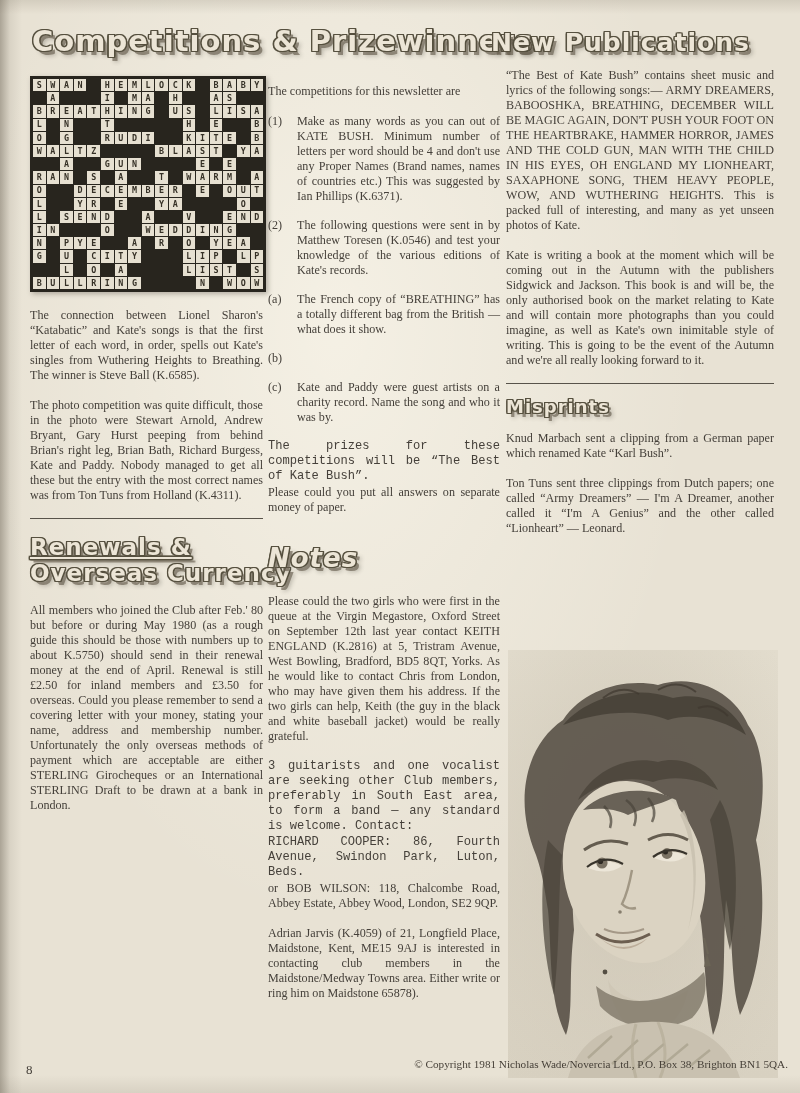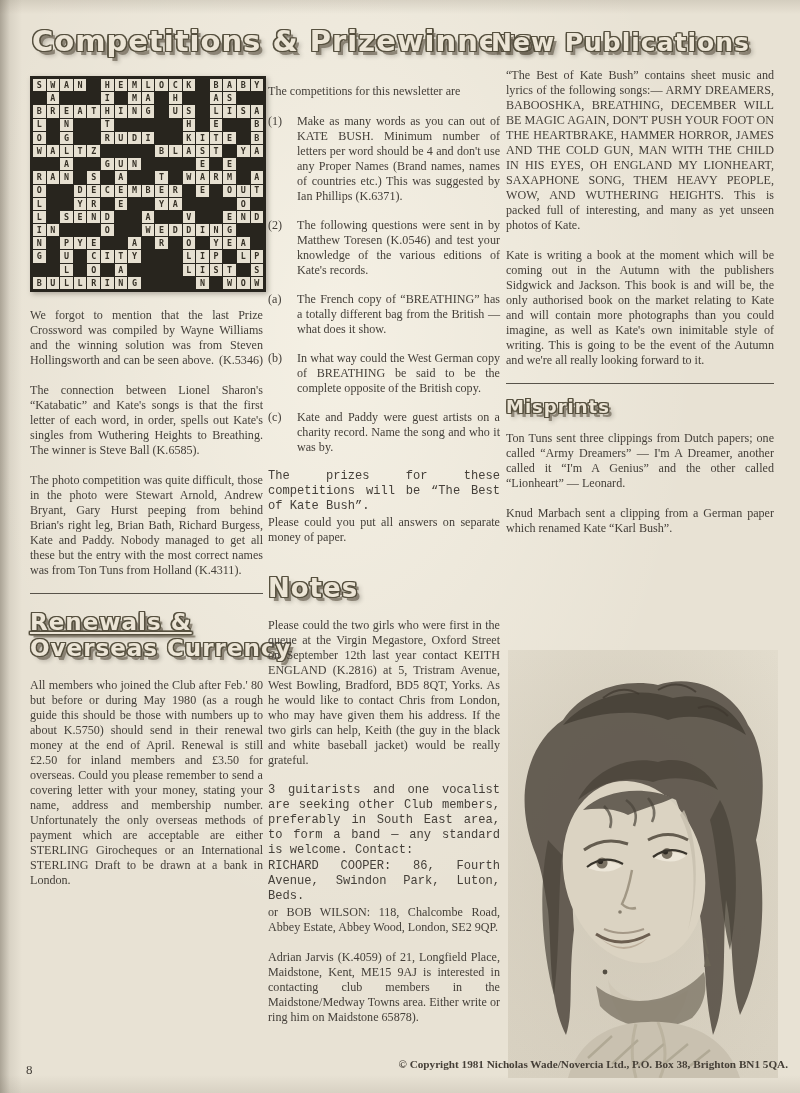--- a/index.html
+++ b/index.html
@@ -49,21 +49,21 @@
     background:#e6e0d1;
     display:flex; align-items:center; justify-content:center;
     font-family:"DejaVu Sans Mono", monospace;
     font-weight:bold; font-size:8.4px; color:#353026;
   }
   .cw-cell.black{background:#28251e;}
   
   .numitem{display:flex; margin:0 0 14px 0;}
   .numitem .lbl{flex:0 0 29px;}
   .numitem .txt{flex:1; text-align:justify;}
-  .footer-copy{position:absolute; left:338px; top:1058px; width:450px; font-size:11.2px; text-align:right; color:#453f37;font-weight:bold;}
+  .footer-copy{position:absolute; left:338px; top:1058px; width:450px; font-size:11.2px; text-align:right; color:#453f37;}
   .page-num{position:absolute; left:26px; top:1062px; font-size:13px; color:#45403a;}
   .photo-wrap{position:absolute; left:508px; top:650px; width:270px; height:428px;}
 </style>
 </head>
 <body>
 
 <div class="page">
 
   <div class="bubble" style="position:absolute;left:32px;top:26px;font-size:29px;">Competitions &amp; Prizewinners</div>
 
@@ -338,24 +338,20 @@
         <div class="cw-cell black"></div>
         <div class="cw-cell black"></div>
         <div class="cw-cell black"></div>
         <div class="cw-cell">N</div>
         <div class="cw-cell black"></div>
         <div class="cw-cell">W</div>
         <div class="cw-cell">O</div>
         <div class="cw-cell">W</div>
       </div>
 
-    <p>
-      <span>We forgot to mention that the last Prize Crossword was compiled by Wayne Williams and the winning solution was from Steven Hollingsworth and can be seen above.</span>
-      <span class="ref-right">(K.5346)</span>
-    </p>
     <p>The connection between Lionel Sharon's “Katabatic” and Kate's songs is that the first letter of each word, in order, spells out Kate's singles from Wuthering Heights to Breathing. The winner is Steve Ball (K.6585).</p>
     <p>The photo competition was quite difficult, those in the photo were Stewart Arnold, Andrew Bryant, Gary Hurst peeping from behind Brian's right leg, Brian Bath, Richard Burgess, Kate and Paddy. Nobody managed to get all these but the entry with the most correct names was from Ton Tuns from Holland (K.4311).</p>
 
     <hr class="hrule">
 
     <div class="bubble" style="font-size:23px;margin:16px 0 2px 0;text-decoration:underline;">Renewals &amp;</div>
     <div class="bubble" style="font-size:23px;margin:0 0 18px 0;">Overseas Currency</div>
 
     <p>All members who joined the Club after Feb.' 80 but before or during May 1980 (as a rough guide this should be those with numbers up to about K.5750) should send in their renewal money at the end of April. Renewal is still £2.50 for inland members and £3.50 for overseas. Could you please remember to send a covering letter with your money, stating your name, address and membership number. Unfortunately the only overseas methods of payment which are acceptable are either STERLING Girocheques or an International STERLING Draft to be drawn at a bank in London.</p>
   </div>
@@ -370,49 +366,48 @@
     <div class="numitem">
       <span class="lbl">(2)</span>
       <span class="txt">The following questions were sent in by Matthew Toresen (K.0546) and test your knowledge of the various editions of Kate's records.</span>
     </div>
     <div class="numitem">
       <span class="lbl">(a)</span>
       <span class="txt">The French copy of “BREATHING” has a totally different bag from the British — what does it show.</span>
     </div>
     <div class="numitem">
       <span class="lbl">(b)</span>
-      <span class="txt">In what way could the West German copy of BREATHING be said to be the complete opposite of the British copy.</span>
     </div>
     <div class="numitem">
       <span class="lbl">(c)</span>
       <span class="txt">Kate and Paddy were guest artists on a charity record. Name the song and who it was by.</span>
     </div>
 
     <p class="tight">The prizes for these competitions will be “The Best of Kate Bush”.</p>
     <p>Please could you put all answers on separate money of paper.</p>
 
-    <div class="bubble" style="font-size:26px;margin:30px 0 16px 0;">Notes</div>
+    <div class="bubble" style="font-size:26px;margin:30px 0 22px 0;font-style:italic;">Notes</div>
 
     <p>Please could the two girls who were first in the queue at the Virgin Megastore, Oxford Street on September 12th last year contact KEITH ENGLAND (K.2816) at 5, Tristram Avenue, West Bowling, Bradford, BD5 8QT, Yorks. As he would like to contact Chris from London, who may have given them his address. If the two girls can help, Keith (the guy in the black and white baseball jacket) would be really grateful.</p>
     <p class="tight">3 guitarists and one vocalist are seeking other Club members, preferably in South East area, to form a band — any standard is welcome. Contact:</p>
     <p class="tight">RICHARD COOPER: 86, Fourth Avenue, Swindon Park, Luton, Beds.</p>
     <p>or BOB WILSON: 118, Chalcombe Road, Abbey Estate, Abbey Wood, London, SE2 9QP.</p>
     <p>Adrian Jarvis (K.4059) of 21, Longfield Place, Maidstone, Kent, ME15 9AJ is interested in contacting club members in the Maidstone/Medway Towns area. Either write or ring him on Maidstone 65878).</p>
   </div>
 
   <div class="col" style="left:506px;top:68px;width:268px;">
     <p>“The Best of Kate Bush” contains sheet music and lyrics of the following songs:— ARMY DREAMERS, BABOOSHKA, BREATHING, DECEMBER WILL BE MAGIC AGAIN, DON'T PUSH YOUR FOOT ON THE HEARTBRAKE, HAMMER HORROR, JAMES AND THE COLD GUN, MAN WITH THE CHILD IN HIS EYES, OH ENGLAND MY LIONHEART, SAXAPHONE SONG, THEM HEAVY PEOPLE, WOW, AND WUTHERING HEIGHTS. This is packed full of interesting, and many as yet unseen photos of Kate.</p>
     <p>Kate is writing a book at the moment which will be coming out in the Autumn with the publishers Sidgwick and Jackson. This book is and will be, the only authorised book on the market relating to Kate and will contain more photographs than you could imagine, as well as Kate's own inimitable style of writing. This is going to be the event of the Autumn and we're all really looking forward to it.</p>
 
     <hr class="hrule">
 
     <div class="bubble" style="font-size:18px;margin:14px 0 14px 0;">Misprints</div>
 
+    <p>Knud Marbach sent a clipping from a German paper which renamed Kate “Karl Bush”.</p>
     <p>Ton Tuns sent three clippings from Dutch papers; one called “Army Dreamers” — I'm A Dreamer, another called it “I'm A Genius” and the other called “Lionheart” — Leonard.</p>
-    <p>Knud Marbach sent a clipping from a German paper which renamed Kate “Karl Bush”.</p>
   </div>
 
   <div class="photo-wrap">
     <svg width="270" height="428" viewBox="0 0 270 428">
       <defs>
         <linearGradient id="pbg" x1="0" y1="0" x2="0" y2="1">
           <stop offset="0" stop-color="#e2dccd"></stop>
           <stop offset="1" stop-color="#d8d1c1"></stop>
         </linearGradient>
         <radialGradient id="wash" cx="0.45" cy="0.45" r="0.7">

